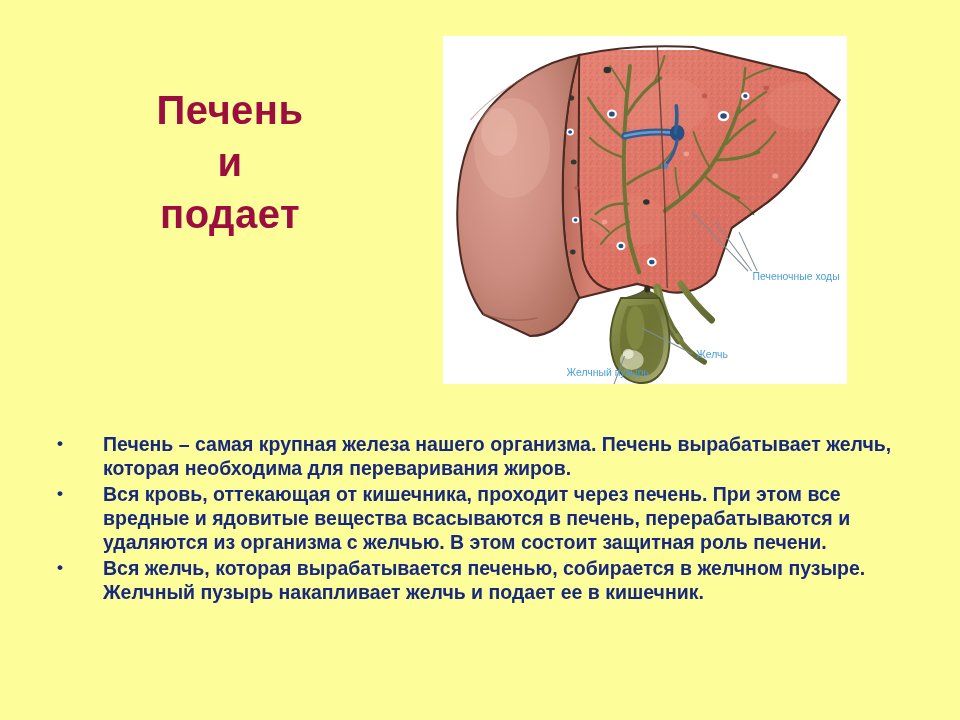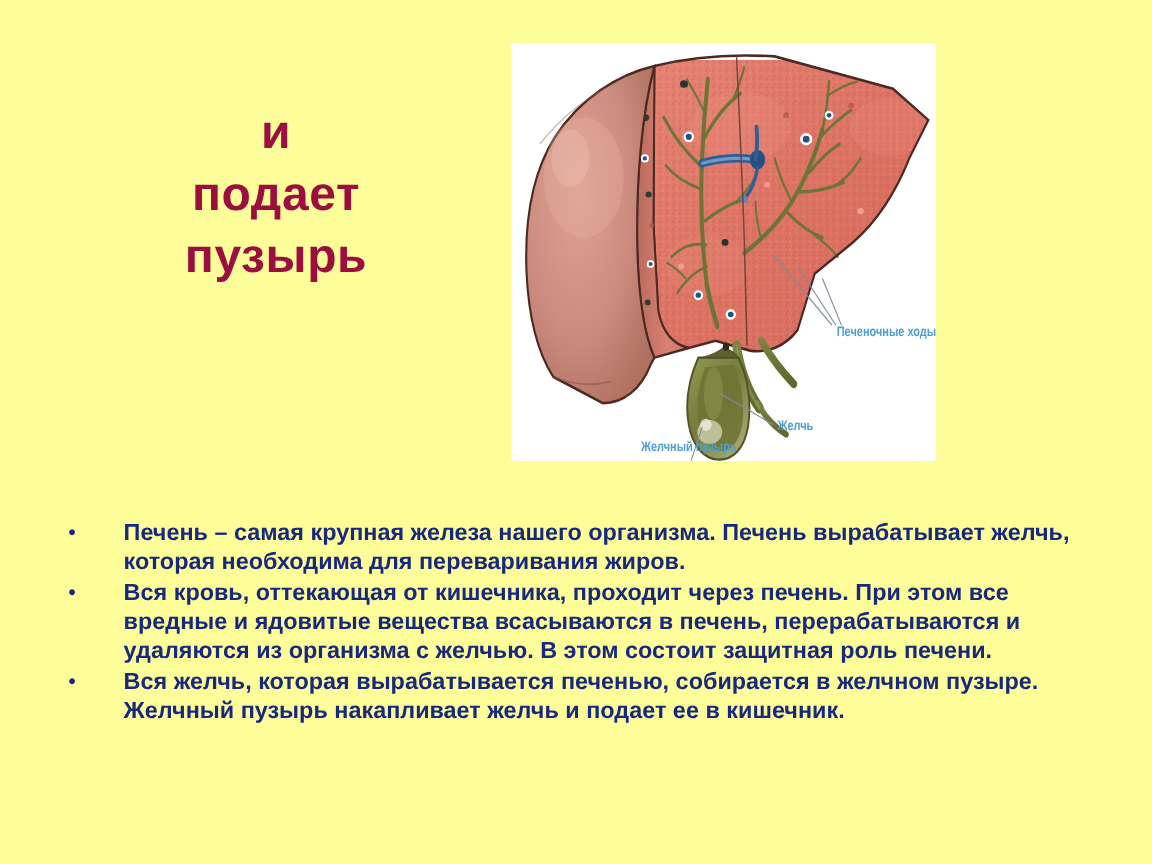--- a/index.html
+++ b/index.html
@@ -29,26 +29,25 @@
     letter-spacing: 0.5px;
   }
   #slide-title .tline {
     display: block;
     white-space: nowrap;
   }
 
   
   #illustration-panel {
     position: absolute;
-    left: 426px;
+    left: 443px;
     top: 36px;
-    width: 354px;
+    width: 404px;
     height: 348px;
     background: #ffffff;
-    font-weight: bold;
   }
   #liver-figure {
     position: absolute;
     inset: 0;
   }
   #liver-figure svg {
     display: block;
     width: 100%;
     height: 100%;
   }
@@ -79,23 +78,23 @@
   }
   .bullet-text {
     flex: 1 1 auto;
     padding-right: 10px;
   }
 </style>
 </head>
 <body>
 
 <div id="slide-title">
+  <span class="tline">Печень</span>
   <span class="tline">и</span>
   <span class="tline">подает</span>
-  <span class="tline">пузырь</span>
 </div>
 
 <div id="illustration-panel">
   <div id="liver-figure">
     <svg viewBox="0 0 445 348" preserveAspectRatio="none" aria-hidden="true">
       <defs>
 
         <radialGradient id="lobeShade" cx="40%" cy="38%" r="72%">
           <stop offset="0%" stop-color="#dda293"></stop>
           <stop offset="55%" stop-color="#cd8d80"></stop>

